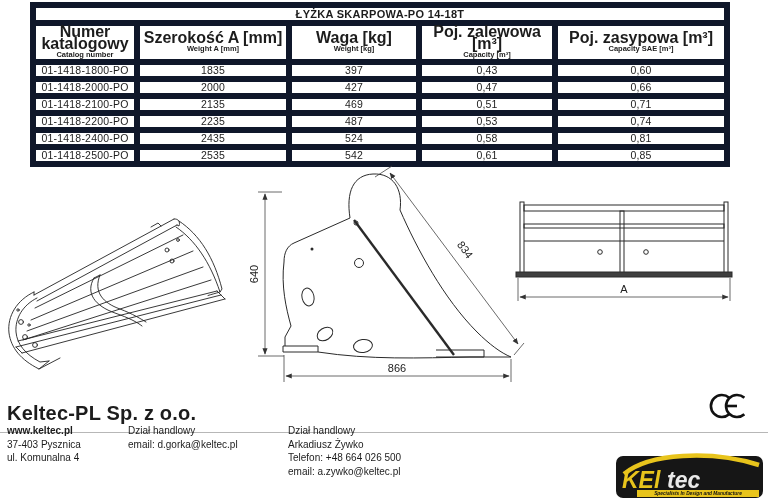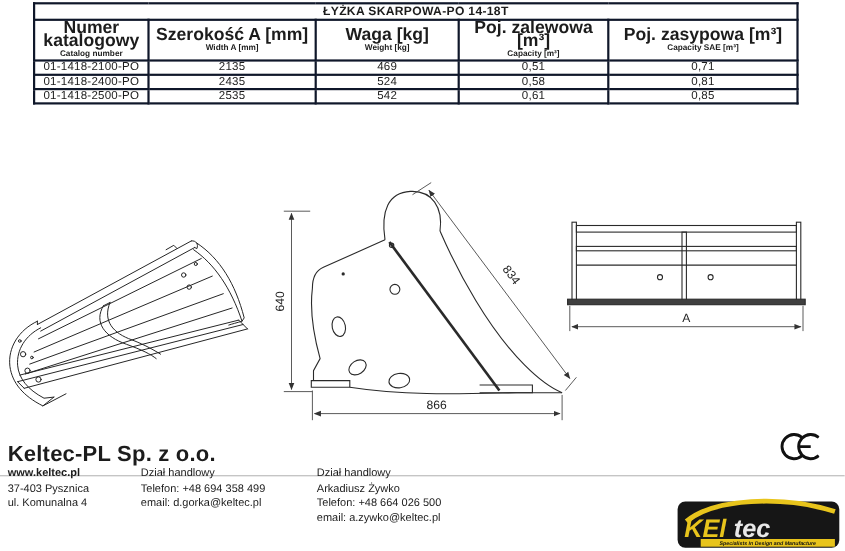--- a/index.html
+++ b/index.html
@@ -1,21 +1,21 @@
 <!DOCTYPE html>
 <html><head>
 <meta charset="utf-8">
 <style>
   * { margin:0; padding:0; box-sizing:border-box; }
   html,body { width:768px; height:501px; background:#fff; overflow:hidden; }
   body { position:relative; font-family:"Liberation Sans", sans-serif; color:#1c1c1c; }
 
   
   table.spec { position:absolute; left:30px; top:2px; width:694px; border-collapse:collapse; table-layout:fixed; }
-  table.spec td, table.spec th { border:2px solid #0f172a; text-align:center; vertical-align:middle; padding:0; }
+  table.spec td, table.spec th { border:6px solid #0f172a; text-align:center; vertical-align:middle; padding:0; }
   tr.title-row td { height:15px; font-size:11px; font-weight:bold; letter-spacing:.3px; }
   tr.head-row th { height:37px; }
   .hdr-pl { font-size:16px; font-weight:bold; line-height:12px; }
   .hdr-en { font-size:7.5px; font-weight:bold; line-height:9px; }
   tr.data-row td { height:11px; font-size:10.5px; line-height:11px; letter-spacing:.2px; }
 
   
   svg.draw { position:absolute; }
   #iso  { left:4px;   top:194px; width:236px; height:192px; }
   #side { left:240px; top:156px; width:292px; height:234px; }
@@ -48,41 +48,62 @@
   <tr class="title-row">
     <td colspan="5">ŁYŻKA SKARPOWA-PO 14-18T</td>
   </tr>
   <tr class="head-row">
     <th>
       <div class="hdr-pl">Numer katalogowy</div>
       <div class="hdr-en">Catalog number</div>
     </th>
     <th>
       <div class="hdr-pl">Szerokość A [mm]</div>
-      <div class="hdr-en">Width A [mm]</div>
+      <div class="hdr-en">Weight A [mm]</div>
     </th>
     <th>
       <div class="hdr-pl">Waga [kg]</div>
       <div class="hdr-en">Weight [kg]</div>
     </th>
     <th>
       <div class="hdr-pl">Poj. zalewowa [m³]</div>
       <div class="hdr-en">Capacity [m³]</div>
     </th>
     <th>
       <div class="hdr-pl">Poj. zasypowa [m³]</div>
       <div class="hdr-en">Capacity SAE [m³]</div>
     </th>
+  </tr>
+  <tr class="data-row">
+    <td>01-1418-1800-PO</td>
+    <td>1835</td>
+    <td>397</td>
+    <td>0,43</td>
+    <td>0,60</td>
+  </tr>
+  <tr class="data-row">
+    <td>01-1418-2000-PO</td>
+    <td>2000</td>
+    <td>427</td>
+    <td>0,47</td>
+    <td>0,66</td>
   </tr>
   <tr class="data-row">
     <td>01-1418-2100-PO</td>
     <td>2135</td>
     <td>469</td>
     <td>0,51</td>
     <td>0,71</td>
+  </tr>
+  <tr class="data-row">
+    <td>01-1418-2200-PO</td>
+    <td>2235</td>
+    <td>487</td>
+    <td>0,53</td>
+    <td>0,74</td>
   </tr>
   <tr class="data-row">
     <td>01-1418-2400-PO</td>
     <td>2435</td>
     <td>524</td>
     <td>0,58</td>
     <td>0,81</td>
   </tr>
   <tr class="data-row">
     <td>01-1418-2500-PO</td>
@@ -220,21 +241,20 @@
 <div class="rule"></div>
 
 <div id="col-addr" class="contact-col">
   <div class="bold">www.keltec.pl</div>
   <div>37-403 Pysznica</div>
   <div>ul. Komunalna 4</div>
 </div>
 
 <div id="col-c1" class="contact-col">
   <div>Dział handlowy</div>
-  <div>Telefon: +48 694 358 499</div>
   <div>email: d.gorka@keltec.pl</div>
 </div>
 
 <div id="col-c2" class="contact-col">
   <div>Dział handlowy</div>
   <div>Arkadiusz Żywko</div>
   <div>Telefon: +48 664 026 500</div>
   <div>email: a.zywko@keltec.pl</div>
 </div>
 

